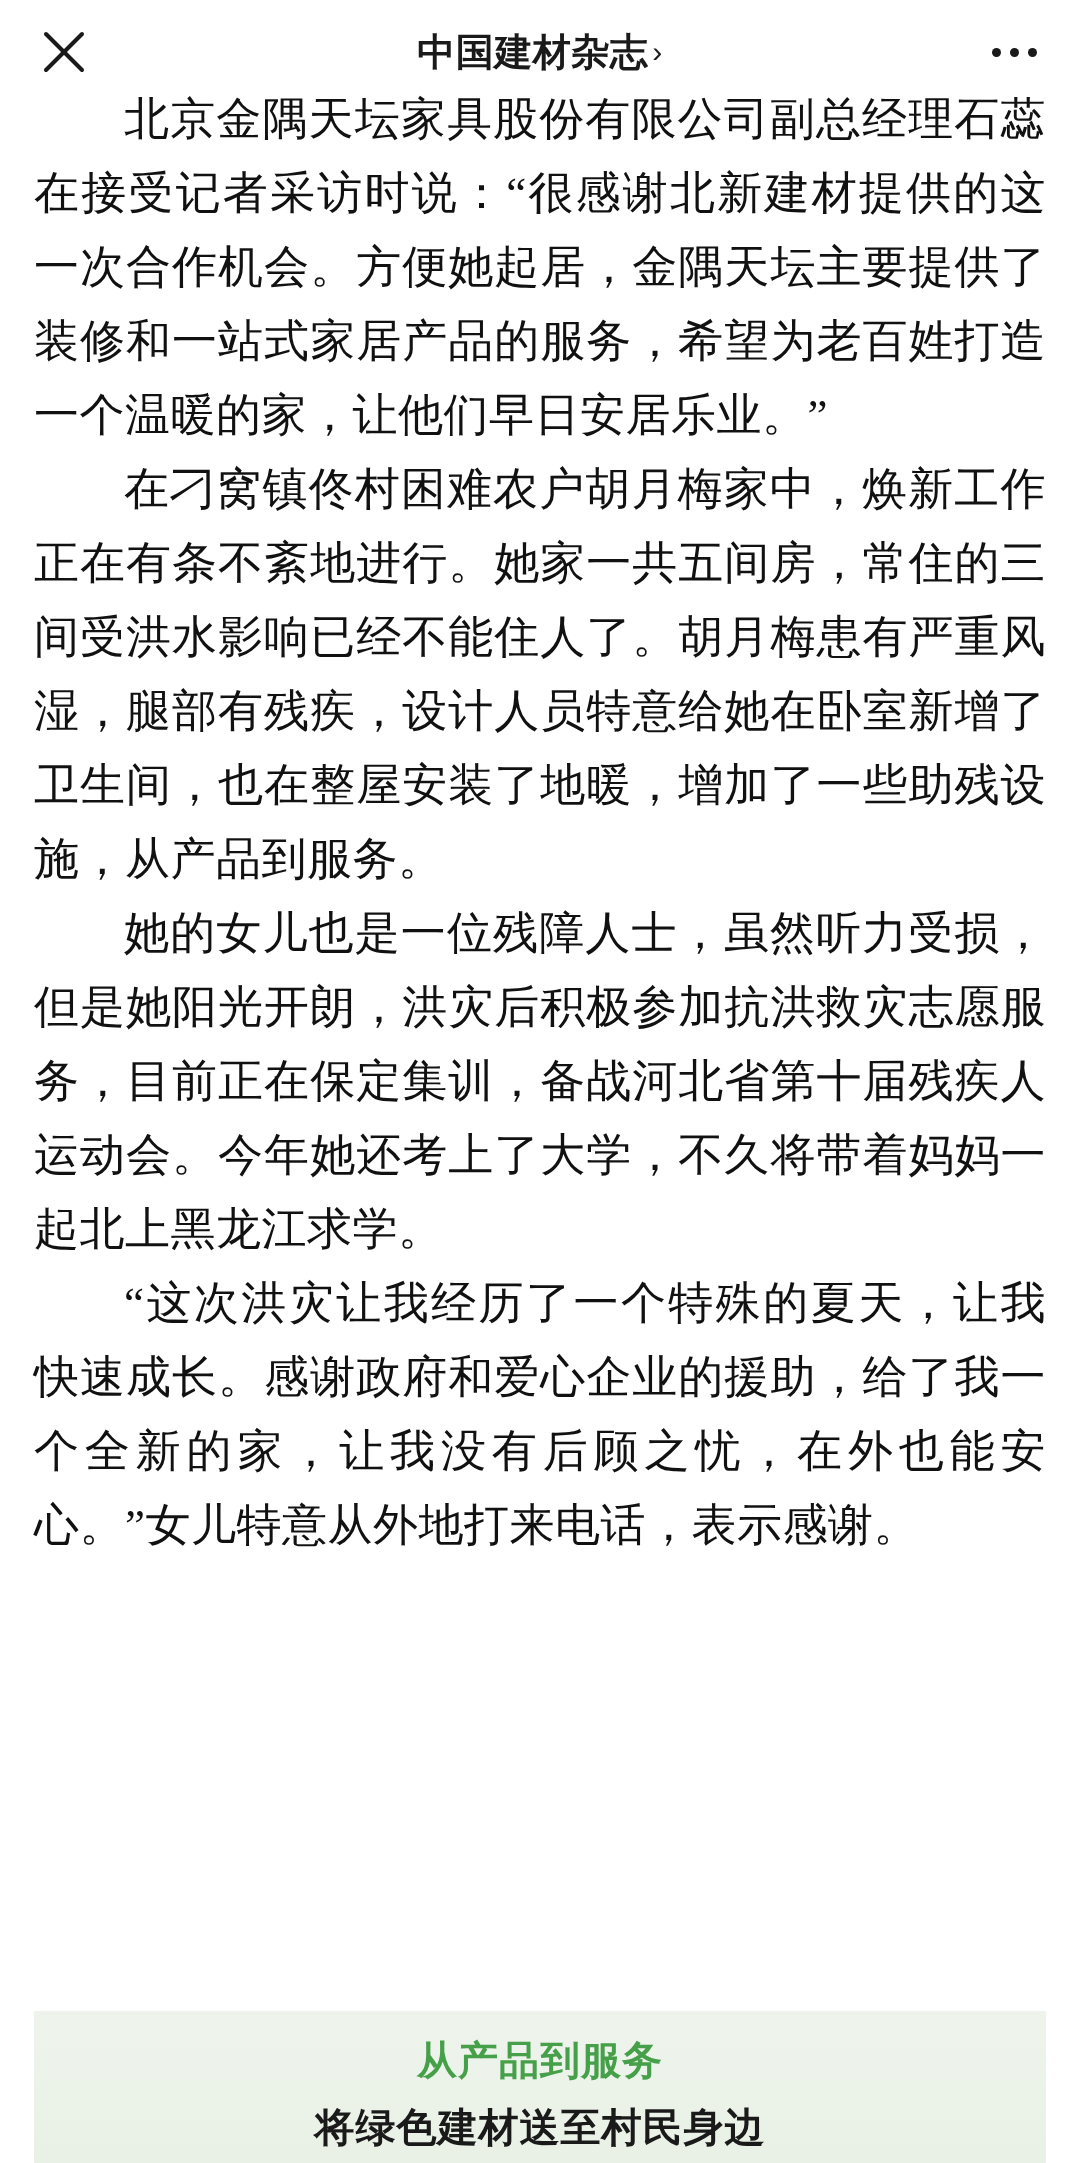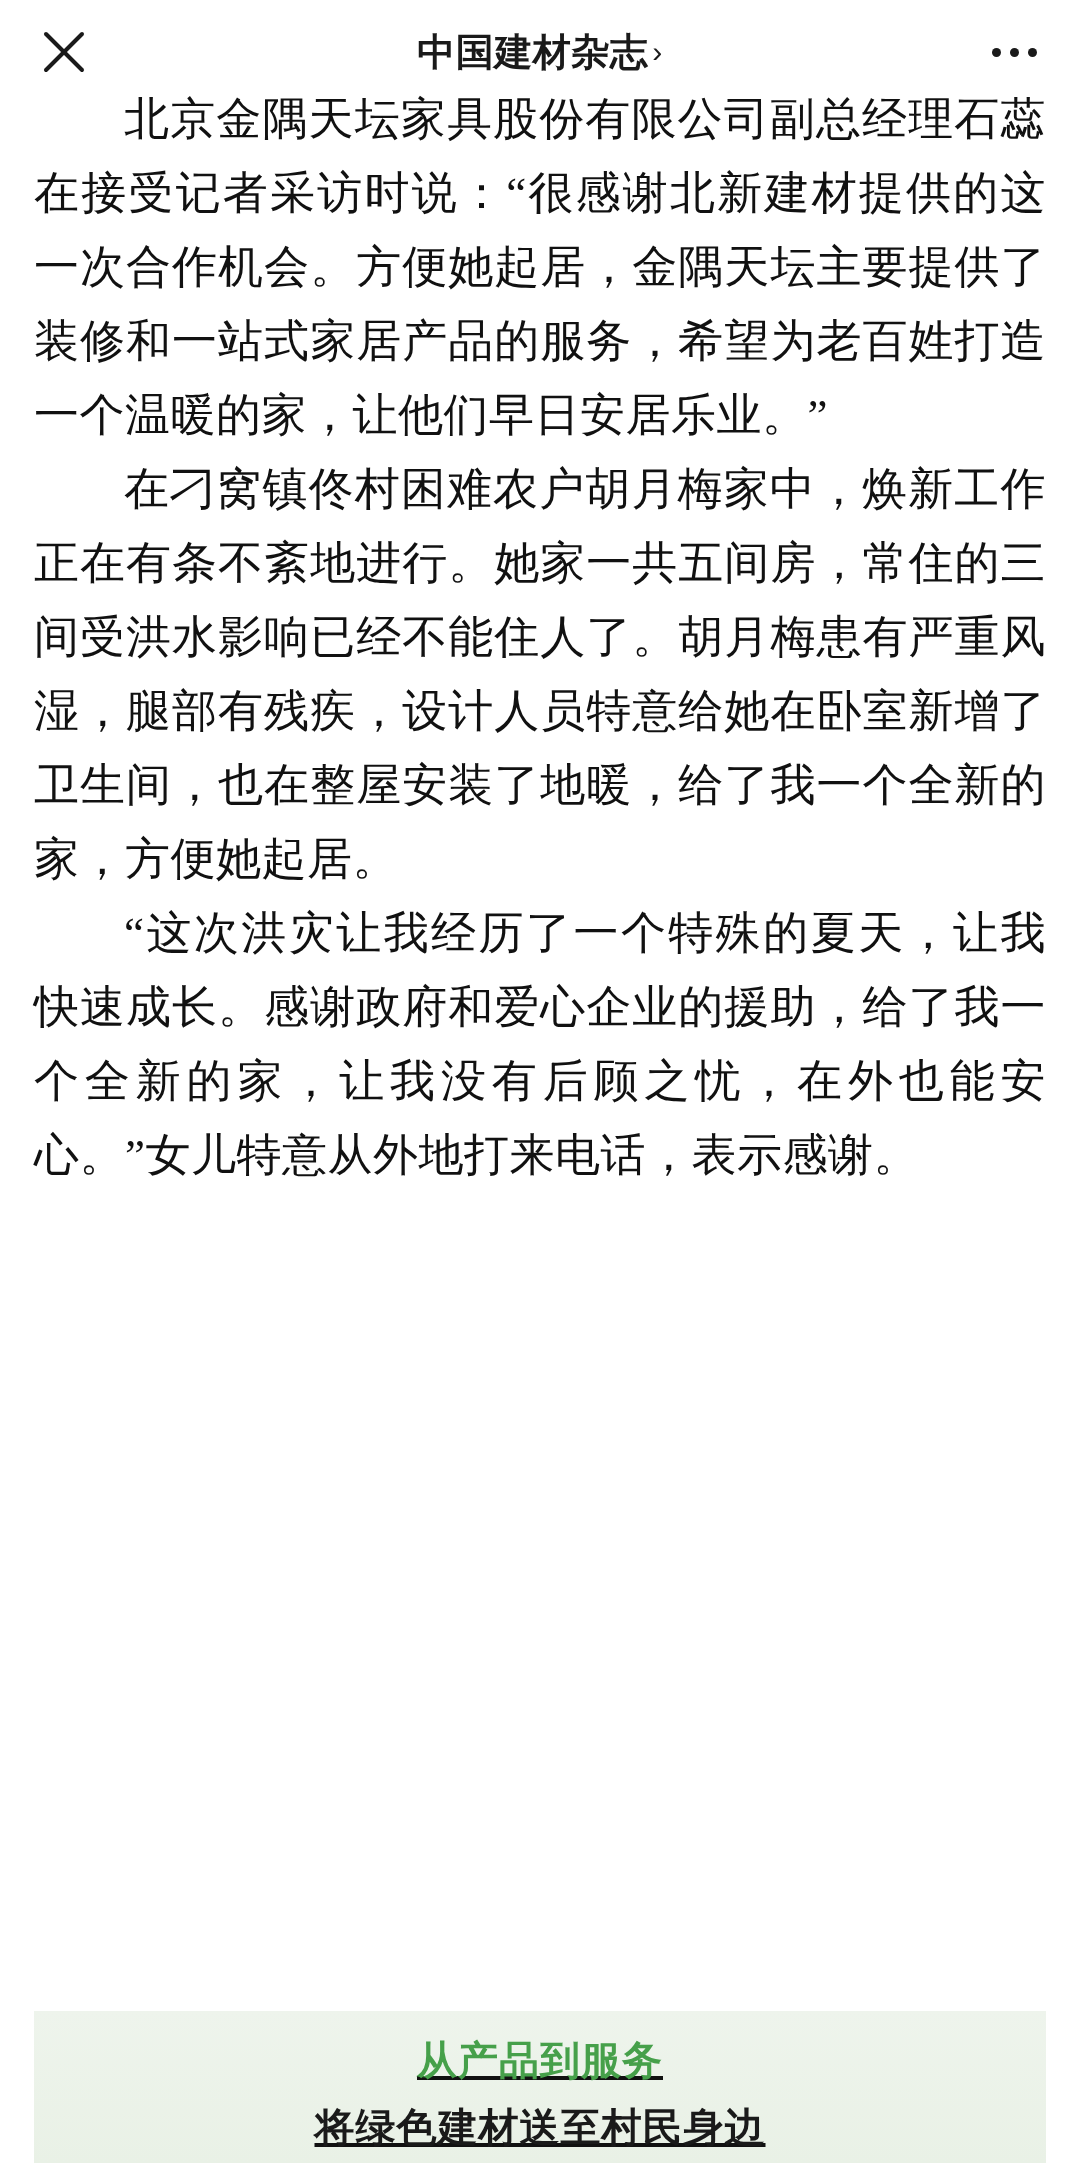--- a/index.html
+++ b/index.html
@@ -113,21 +113,20 @@
     right: 34px;
     bottom: 0;
     height: 152px;
     background: linear-gradient(180deg, #eef4ec 0%, #e9f1e6 100%);
     display: flex;
     flex-direction: column;
     align-items: center;
     justify-content: center;
     box-sizing: border-box;
     padding-top: 14px;
-    text-decoration: underline;
   }
   .banner-line1 {
     font-family: "Liberation Serif", serif;
     font-size: 40px;
     font-weight: bold;
     color: #46a04a;
     letter-spacing: 1px;
     margin-bottom: 12px;
   }
   .banner-line2 {
@@ -159,20 +158,21 @@
 
   <div class="nav-more">
     <span class="dot"></span>
     <span class="dot"></span>
     <span class="dot"></span>
   </div>
 </div>
 
 <div class="article">
   <p class="para-clipped">北京金隅天坛家具股份有限公司副总经理石蕊在接受记者采访时说：“很感谢北新建材提供的这一次合作机会。方便她起居，金隅天坛主要提供了装修和一站式家居产品的服务，希望为老百姓打造一个温暖的家，让他们早日安居乐业。”</p>
-  <p>在刁窝镇佟村困难农户胡月梅家中，焕新工作正在有条不紊地进行。她家一共五间房，常住的三间受洪水影响已经不能住人了。胡月梅患有严重风湿，腿部有残疾，设计人员特意给她在卧室新增了卫生间，也在整屋安装了地暖，给了我一个全新的家，方便她起居。</p>
+  <p>在刁窝镇佟村困难农户胡月梅家中，焕新工作正在有条不紊地进行。她家一共五间房，常住的三间受洪水影响已经不能住人了。胡月梅患有严重风湿，腿部有残疾，设计人员特意给她在卧室新增了卫生间，也在整屋安装了地暖，增加了一些助残设施，从产品到服务。</p>
+  <p>她的女儿也是一位残障人士，虽然听力受损，但是她阳光开朗，洪灾后积极参加抗洪救灾志愿服务，目前正在保定集训，备战河北省第十届残疾人运动会。今年她还考上了大学，不久将带着妈妈一起北上黑龙江求学。</p>
   <p>“这次洪灾让我经历了一个特殊的夏天，让我快速成长。感谢政府和爱心企业的援助，给了我一个全新的家，让我没有后顾之忧，在外也能安心。”女儿特意从外地打来电话，表示感谢。</p>
 </div>
 
 <div class="banner">
   <div class="banner-line1">从产品到服务</div>
   <div class="banner-line2">将绿色建材送至村民身边</div>
 </div>
 
 </body></html>

